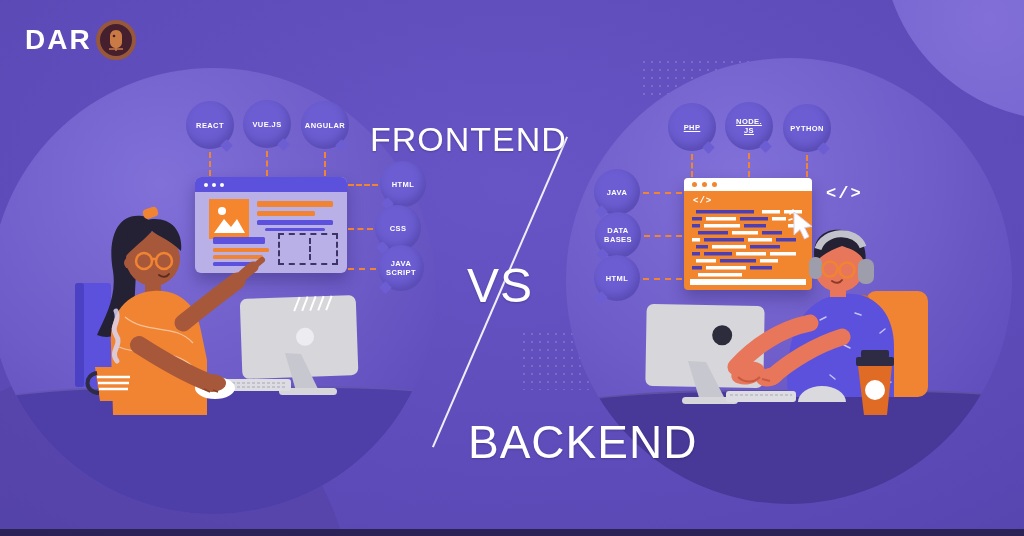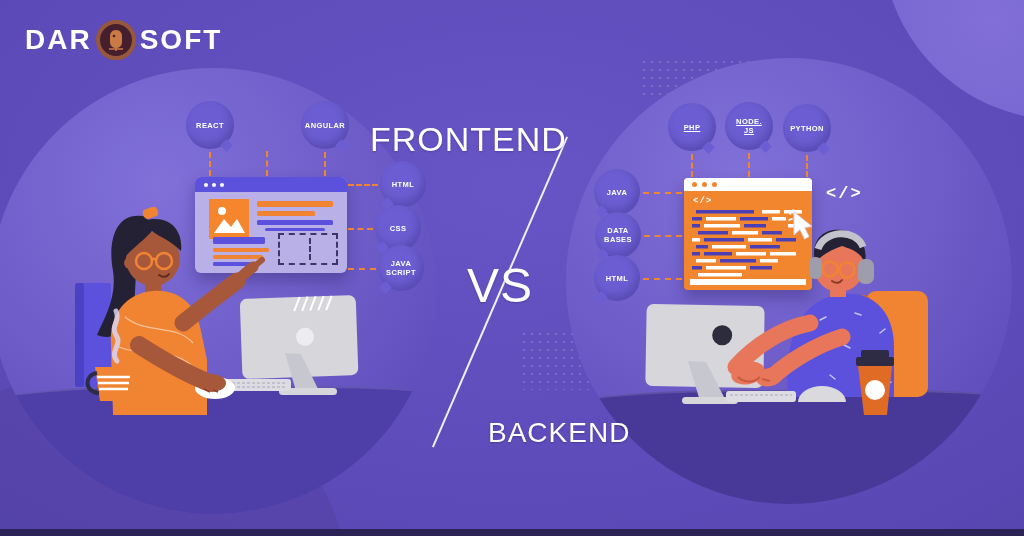--- a/index.html
+++ b/index.html
@@ -31,21 +31,21 @@
   .logo{position:absolute;left:25px;top:20px;display:flex;align-items:center;z-index:10;}
   .logo-text{color:#ffffff;font-weight:700;font-size:28px;letter-spacing:2px;line-height:1;}
   .logo-emblem{width:32px;height:32px;border-radius:50%;background:#451f2d;border:4px solid #96573a;
     margin:0 4px;display:flex;align-items:center;justify-content:center;}
 
   
   .heading{position:absolute;color:#ffffff;font-weight:400;line-height:1;z-index:4;
     text-shadow:0 1px 2px rgba(30,20,70,.3);}
   .h-frontend{left:370px;top:122px;font-size:34px;letter-spacing:1px;}
   .h-vs{left:467px;top:262px;font-size:48px;letter-spacing:1px;z-index:3;}
-  .h-backend{left:488px;top:419px;font-size:28px;letter-spacing:1px;}
+  .h-backend{left:468px;top:419px;font-size:46px;letter-spacing:1px;}
   .diag-line{position:absolute;left:331px;top:291px;width:338px;height:2px;background:#ffffff;
     opacity:.9;transform:rotate(113.4deg);z-index:1;}
 
   
   .bubble{position:absolute;border-radius:50%;background:#6c5ed2;color:#ffffff;z-index:7;
     display:flex;align-items:center;justify-content:center;text-align:center;
     font-weight:700;font-size:7.5px;letter-spacing:.4px;line-height:1.2;white-space:pre-line;
     box-shadow:inset -3px -5px 8px rgba(40,25,100,.28);}
   .bubble::after{content:"";position:absolute;width:9px;height:9px;background:#6c5ed2;
     transform:rotate(45deg);bottom:-1px;border-radius:1px;}
@@ -112,21 +112,20 @@
 
   <div class="logo">
     <span class="logo-text">DAR</span>
     <span class="logo-emblem">
       <svg width="20" height="24" viewBox="0 0 20 24">
         <path d="M10,2 C14,2 16,5 16,8 L16,14 C16,18 13,20 10,20 C7,20 4,18 4,14 L4,8 C4,5 6,2 10,2 Z" fill="#c97a45"></path>
         <circle cx="8" cy="8" r="1.3" fill="#451f2d"></circle>
         <path d="M3,21 h14 M10,20 v3" stroke="#c97a45" stroke-width="1.4"></path>
       </svg>
     </span>
-    <span class="logo-text">SOFT</span>
   </div>
 
   <div class="browser">
     <div class="browser-header">
       <span class="wdot"></span>
       <span class="wdot"></span>
       <span class="wdot"></span>
     </div>
     <div class="bw-img">
       <svg width="40" height="40" viewBox="0 0 40 40">
@@ -139,20 +138,21 @@
     <div class="bar bar-p" style="left:62px;top:43px;width:76px;height:5px;"></div>
     <div class="bar bar-p" style="left:70px;top:51px;width:60px;height:3px;"></div>
     <div class="bar bar-p" style="left:18px;top:60px;width:52px;height:7px;"></div>
     <div class="bar bar-o" style="left:18px;top:71px;width:56px;height:4px;"></div>
     <div class="bar bar-o" style="left:18px;top:78px;width:50px;height:4px;"></div>
     <div class="bar bar-p" style="left:18px;top:85px;width:42px;height:4px;"></div>
     <div class="dashed-box"></div>
   </div>
 
   <div class="bubble b48 tail-br" style="left:186px;top:101px;text-align:center;">REACT</div>
+  <div class="bubble b48 tail-br" style="left:243px;top:100px;">VUE.JS</div>
   <div class="bubble b48 tail-br" style="left:301px;top:101px;">ANGULAR</div>
   <div class="dash-v" style="left:209px;top:152px;height:24px;"></div>
   <div class="dash-v" style="left:266px;top:151px;height:25px;"></div>
   <div class="dash-v" style="left:324px;top:152px;height:24px;"></div>
 
   <div class="bubble b46 tail-bl" style="left:380px;top:161px;">HTML</div>
   <div class="bubble b46 tail-bl" style="left:375px;top:205px;">CSS</div>
   <div class="bubble b46 tail-bl" style="left:378px;top:245px;">JAVA
 SCRIPT</div>
   <div class="dash-h" style="left:348px;top:184px;width:30px;"></div>

